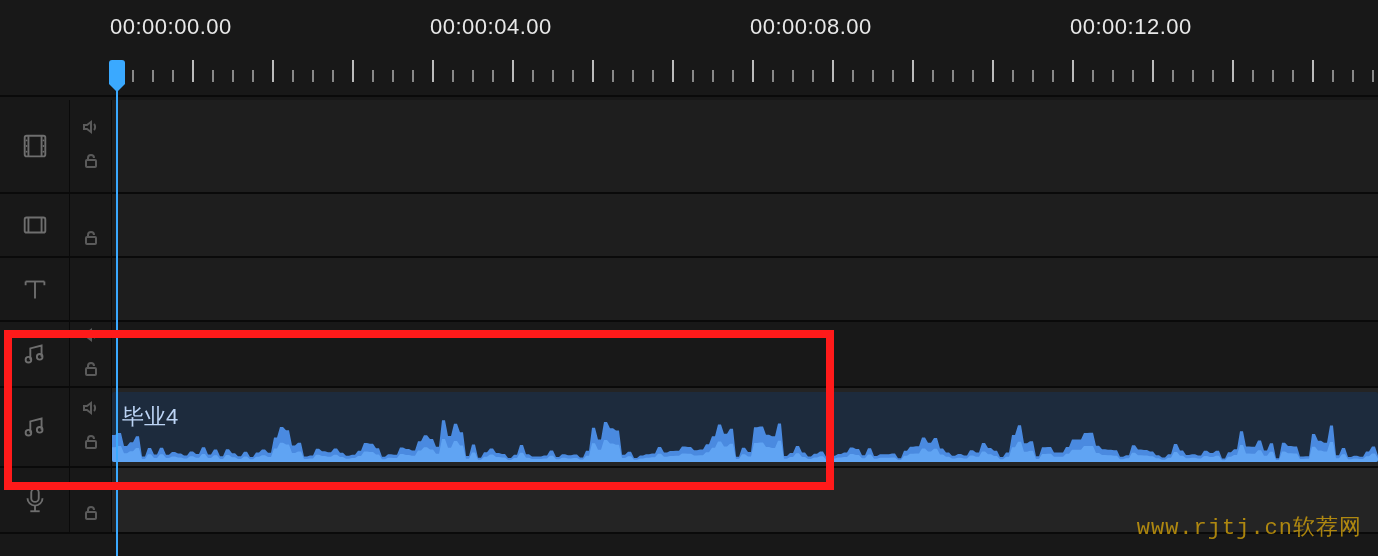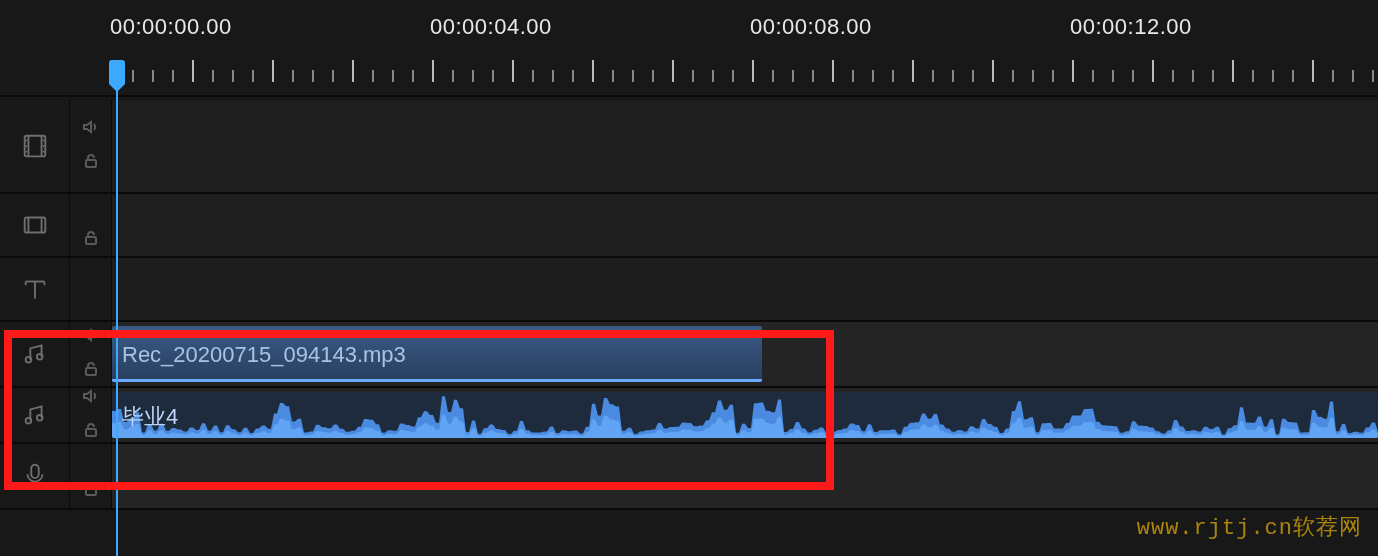--- a/index.html
+++ b/index.html
@@ -18,21 +18,21 @@
 
   
   .tracks-area { position: absolute; left: 0; right: 0; top: 100px; bottom: 0; }
   .tracks-area::before { content:""; position:absolute; left:0; right:0; top:-5px; height:2px; background:#0a0a0a; }
 
   .track-row { display: flex; align-items: stretch; border-bottom: 2px solid #0a0a0a; position: relative; }
   .row-v1 { height: 94px; }
   .row-v2 { height: 64px; }
   .row-t  { height: 64px; }
   .row-a1 { height: 66px; }
-  .row-a2 { height: 56px; }
+  .row-a2 { height: 80px; }
   .row-mic{ height: 66px; }
 
   .head { width: 70px; display:flex; align-items:center; justify-content:center; border-right: 1px solid #0a0a0a; }
   .sub  { width: 42px; display:flex; flex-direction:column; align-items:center; justify-content:center; gap:10px; border-right: 1px solid #0a0a0a; }
   .content { flex: 1; background: #232323; position: relative; }
   .row-v1 .content, .row-v2 .content { background: #1e1e1e; }
   .row-t .content { background: #1d1d1d; }
   .row-a1 .content, .row-a2 .content, .row-mic .content { background: #242424; }
 
   
@@ -217,25 +217,20 @@
       <div class="sub">
         <span><svg viewBox="0 0 20 20">
               <path class="ic ic-dim" d="M3 8v4h3l4 3V5L6 8H3z"></path>
               <path class="ic ic-dim" d="M13 7c1.5 1.5 1.5 4.5 0 6"></path>
             </svg></span>
         <span><svg viewBox="0 0 20 20">
               <rect class="ic ic-dim" x="5" y="9" width="10" height="7" rx="1"></rect>
               <path class="ic ic-dim" d="M7 9V7a3 3 0 016 0"></path>
             </svg></span>
       </div>
-      <div class="content">
-        <div class="clip clip-a1">
-          <span class="clip-label">Rec_20200715_094143.mp3</span>
-        </div>
-      </div>
     </div>
 
     <div class="track-row row-a2">
       <div class="head">
         <svg viewBox="0 0 32 32">
             <path class="ic" d="M11 22V10l12-3v12"></path>
             <circle class="ic" cx="9" cy="22" r="3"></circle>
             <circle class="ic" cx="21" cy="19" r="3"></circle>
           </svg>
       </div>

